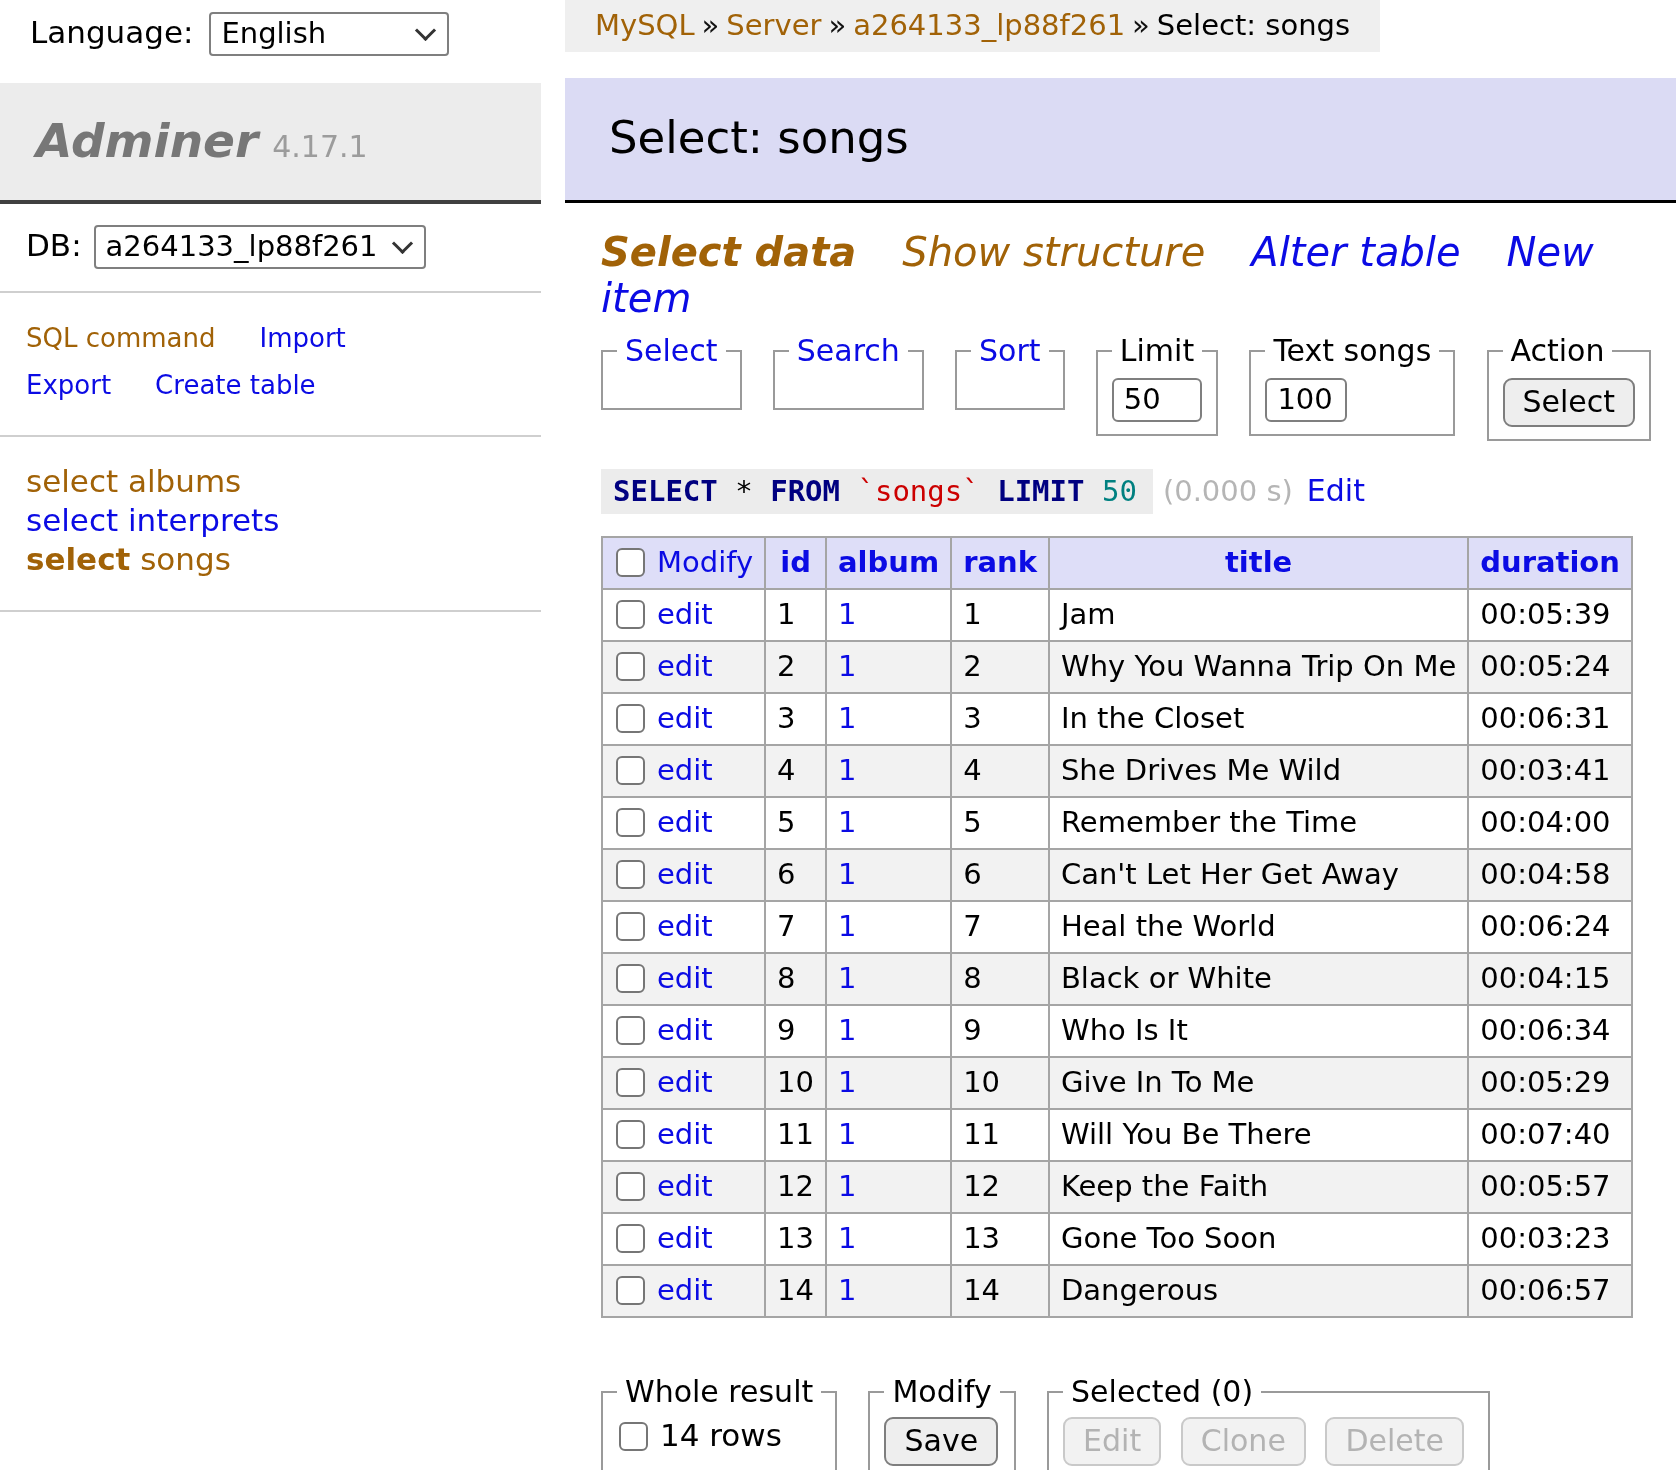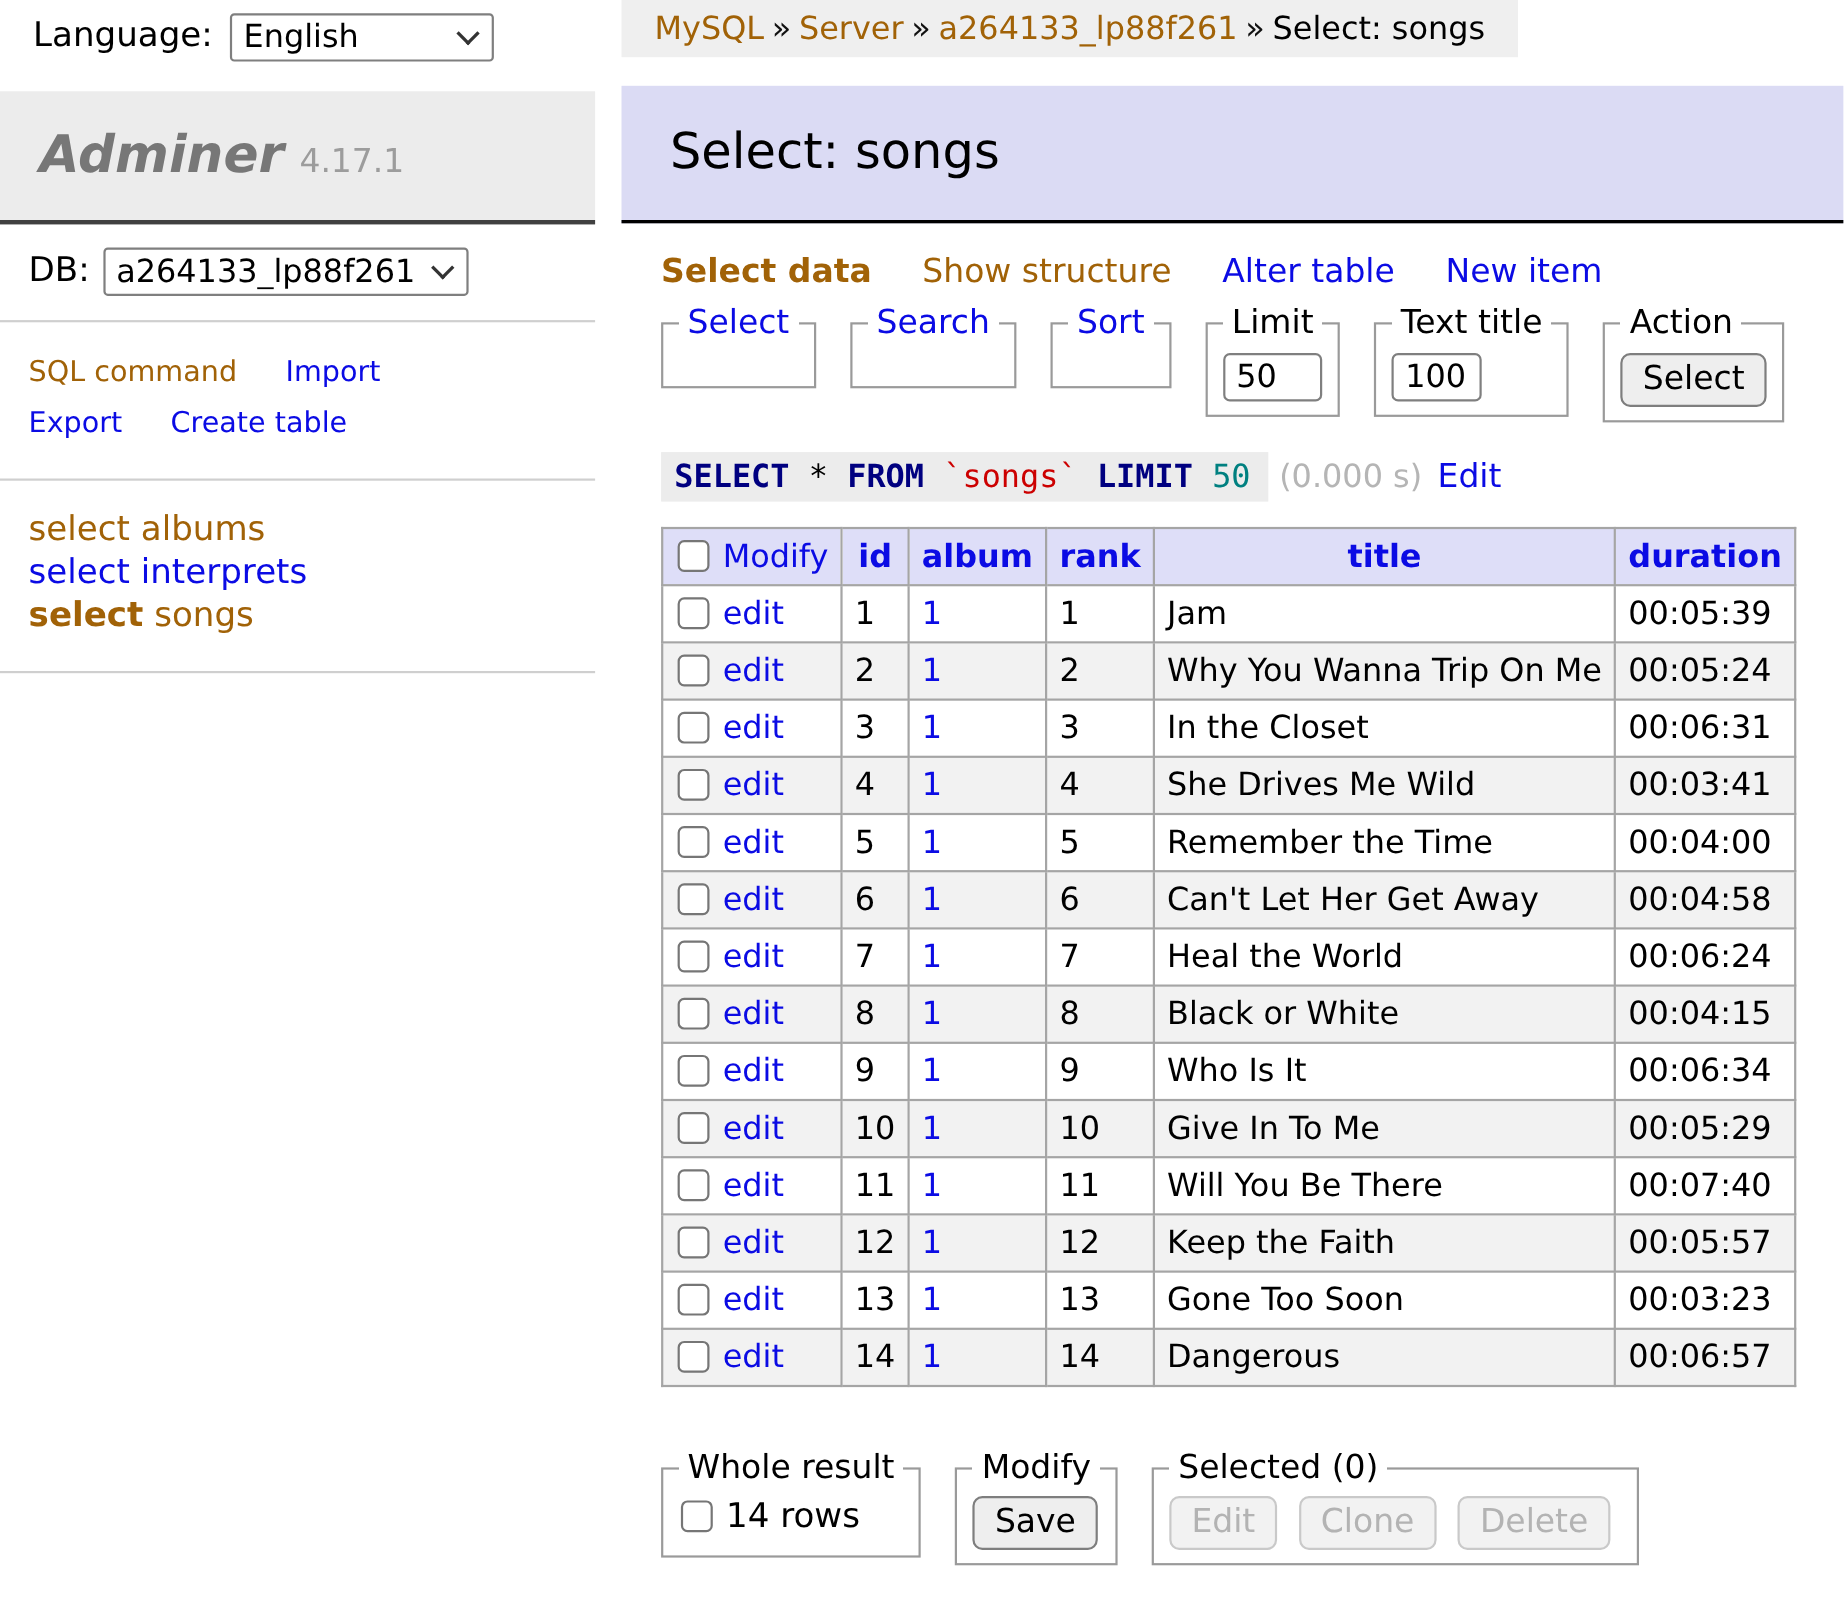--- a/index.html
+++ b/index.html
@@ -53,21 +53,21 @@
   .breadcrumb { display:inline-block; background:#efefef; font-size:29px; padding:8px 30px 10px 30px; white-space:nowrap; }
   .breadcrumb .sep { color:#111; margin:0 7px; }
 
   .page-title {
     margin:26px 0 0; background:#dbdbf4; border-bottom:3px solid #000;
     font-size:45px; font-weight:400; padding:33px 0 36px 44px;
   }
 
   .content { padding-left:36px; }
 
-  .tabs { margin-top:26px; font-size:30px; }
+  .tabs { margin-top:26px; font-size:40px;font-style:italic; }
   .tabs a { margin-right:46px; }
 
   .toolbar { margin-top:12px; }
   fieldset {
     display:inline-block; vertical-align:top; border:2px solid #9a9a9a;
     margin:0 22px 0 0; padding:2px 14px 12px 14px; font-size:30px;
   }
   legend { padding:0 8px; font-size:30px; }
   .fs-empty { height:26px; min-width:80px; }
   .fs-select .fs-empty { min-width:100px; }
@@ -191,21 +191,21 @@
       </fieldset>
       <fieldset class="fs-sort">
         <legend><a class="blue">Sort</a></legend>
         <div class="fs-empty"></div>
       </fieldset>
       <fieldset>
         <legend>Limit</legend>
         <input class="text-input limit-input" type="text" value="50" style="">
       </fieldset>
       <fieldset>
-        <legend>Text title</legend>
+        <legend>Text songs</legend>
         <input class="text-input textlen-input" type="text" value="100" style="">
       </fieldset>
       <fieldset>
         <legend>Action</legend>
         <button class="btn">Select</button>
       </fieldset>
     </div>
 
     <div class="sql-line">
       <span class="sql-code"><span class="sql-kw">SELECT</span> <span>*</span> <span class="sql-kw">FROM</span> <span class="sql-table">`songs`</span> <span class="sql-kw">LIMIT</span> <span class="sql-num">50</span></span><span class="sql-timing">(0.000 s)</span><a class="blue sql-edit">Edit</a>

